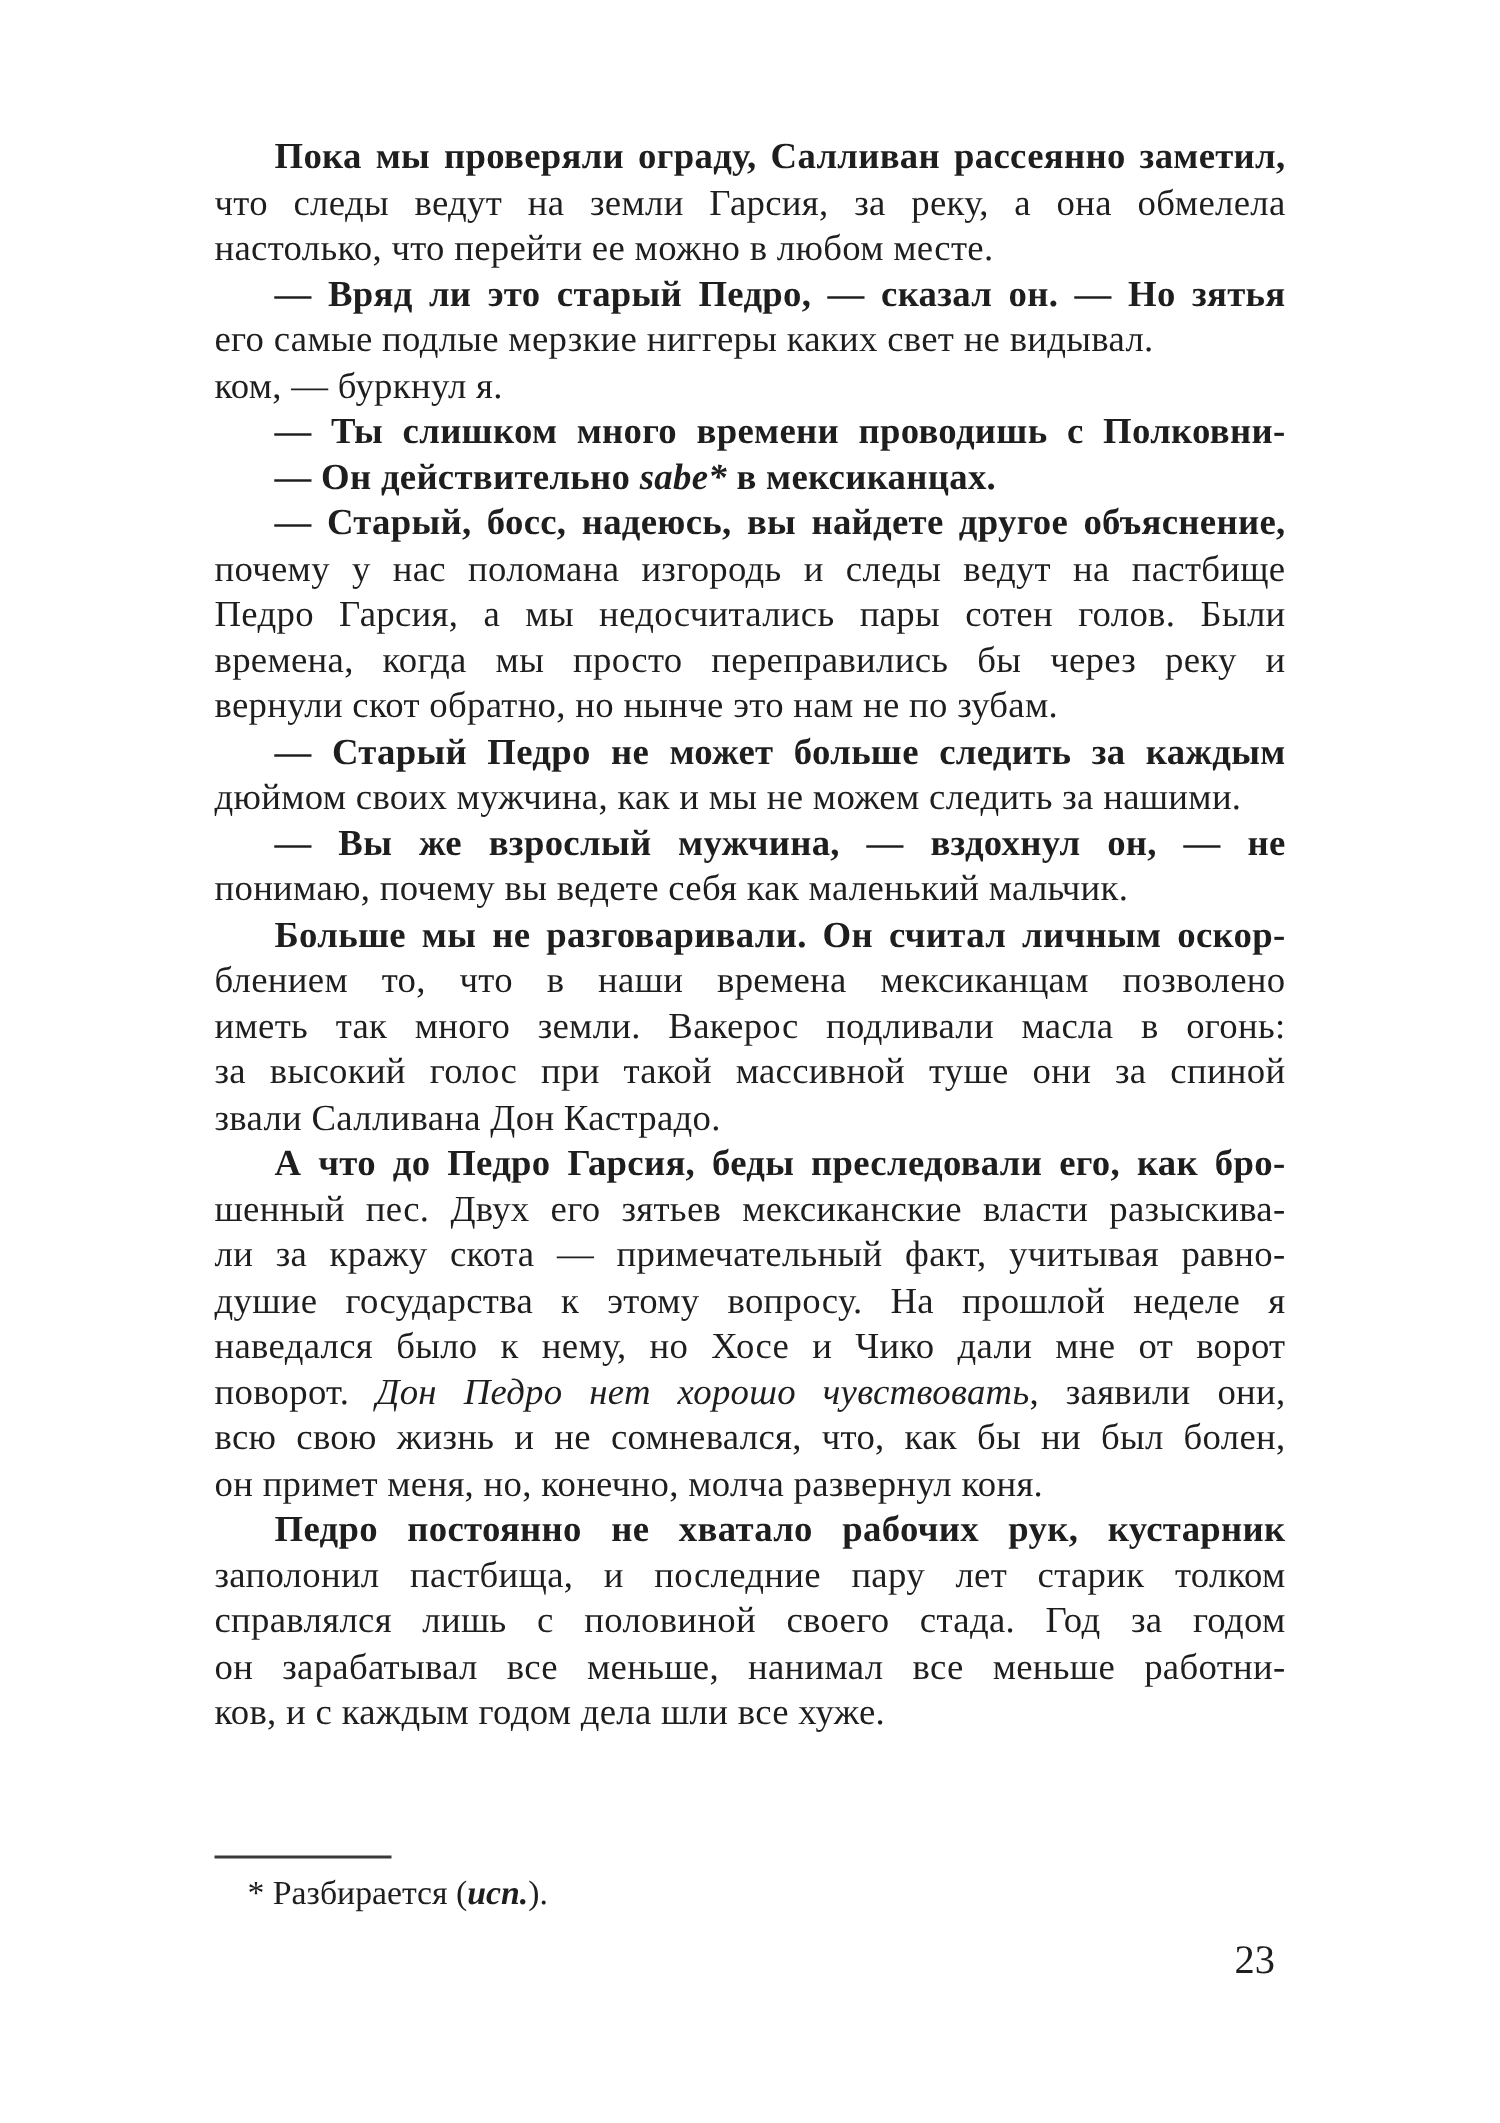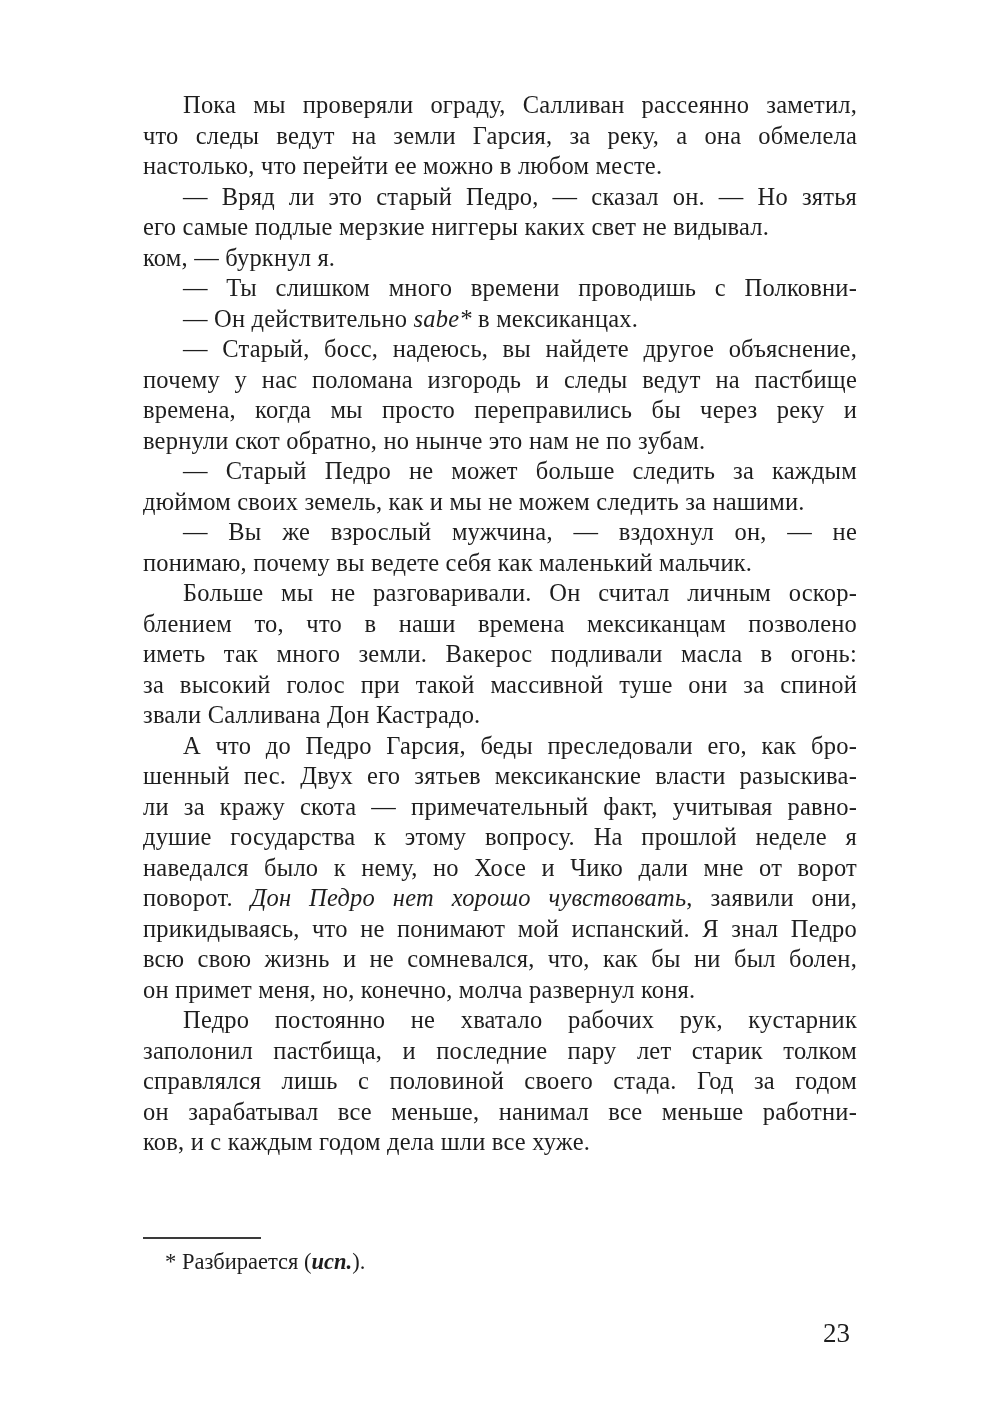--- a/index.html
+++ b/index.html
@@ -27,21 +27,21 @@
     width: 714px;
   }
   .line {
     font-size: 24.5px;
     line-height: 30.5px;
     height: 30.5px;
     text-align: justify;
     text-align-last: justify;
     letter-spacing: 0.2px;
   }
-  .line.indent { padding-left: 40px; }
+  .line.indent { padding-left: 40px; font-weight: bold; }
   .line.last { text-align-last: left; }
   .line .it { font-style: italic; }
   .footnote-rule {
     position: absolute;
     left: 143px;
     top: 1237px;
     width: 118px;
     height: 0;
     border-top: 2px solid #3a3a3a;
   }
@@ -56,56 +56,55 @@
     text-align: left;
   }
   .footnote .it { font-style: italic; font-weight: bold; }
   .page-number {
     position: absolute;
     right: 150px;
     top: 1290px;
     font-size: 27px;
     line-height: 32px;
     text-align: right;
-    margin-top: 27px;
   }
 </style>
 </head>
 <body>
 
 <div class="page">
   <div class="text-block" id="body-lines">
       <div class="line indent"><span>Пока мы проверяли ограду, Салливан рассеянно заметил,</span></div>
       <div class="line"><span>что следы ведут на земли Гарсия, за реку, а она обмелела</span></div>
       <div class="line last"><span>настолько, что перейти ее можно в любом месте.</span></div>
       <div class="line indent"><span>— Вряд ли это старый Педро, — сказал он. — Но зятья</span></div>
       <div class="line last"><span>его самые подлые мерзкие ниггеры каких свет не видывал.</span></div>
       <div class="line last"><span>ком, — буркнул я.</span></div>
       <div class="line indent"><span>— Ты слишком много времени проводишь с Полковни-</span></div>
       <div class="line indent last"><span>— Он действительно </span><span class="it">sabe*</span><span> в мексиканцах.</span></div>
       <div class="line indent"><span>— Старый, босс, надеюсь, вы найдете другое объяснение,</span></div>
       <div class="line"><span>почему у нас поломана изгородь и следы ведут на пастбище</span></div>
+      <div class="line"><span>Педро Гарсия, а мы недосчитались пары сотен голов. Были</span></div>
       <div class="line"><span>времена, когда мы просто переправились бы через реку и</span></div>
       <div class="line last"><span>вернули скот обратно, но нынче это нам не по зубам.</span></div>
       <div class="line indent"><span>— Старый Педро не может больше следить за каждым</span></div>
-      <div class="line last"><span>дюймом своих земель, как и мы не можем следить за нашими.</span></div>
+      <div class="line last"><span>дюймом своих мужчина, как и мы не можем следить за нашими.</span></div>
       <div class="line indent"><span>— Вы же взрослый мужчина, — вздохнул он, — не</span></div>
       <div class="line last"><span>понимаю, почему вы ведете себя как маленький мальчик.</span></div>
       <div class="line indent"><span>Больше мы не разговаривали. Он считал личным оскор-</span></div>
       <div class="line"><span>блением то, что в наши времена мексиканцам позволено</span></div>
       <div class="line"><span>иметь так много земли. Вакерос подливали масла в огонь:</span></div>
       <div class="line"><span>за высокий голос при такой массивной туше они за спиной</span></div>
       <div class="line last"><span>звали Салливана Дон Кастрадо.</span></div>
       <div class="line indent"><span>А что до Педро Гарсия, беды преследовали его, как бро-</span></div>
       <div class="line"><span>шенный пес. Двух его зятьев мексиканские власти разыскива-</span></div>
       <div class="line"><span>ли за кражу скота — примечательный факт, учитывая равно-</span></div>
       <div class="line"><span>душие государства к этому вопросу. На прошлой неделе я</span></div>
       <div class="line"><span>наведался было к нему, но Хосе и Чико дали мне от ворот</span></div>
       <div class="line"><span>поворот. </span><span class="it">Дон Педро нет хорошо чувствовать</span><span>, заявили они,</span></div>
-      <div class="line"><span>прикидываясь, что не понимают мой испанский. Я знал Педро</span></div>
       <div class="line"><span>всю свою жизнь и не сомневался, что, как бы ни был болен,</span></div>
       <div class="line last"><span>он примет меня, но, конечно, молча развернул коня.</span></div>
       <div class="line indent"><span>Педро постоянно не хватало рабочих рук, кустарник</span></div>
       <div class="line"><span>заполонил пастбища, и последние пару лет старик толком</span></div>
       <div class="line"><span>справлялся лишь с половиной своего стада. Год за годом</span></div>
       <div class="line"><span>он зарабатывал все меньше, нанимал все меньше работни-</span></div>
       <div class="line last"><span>ков, и с каждым годом дела шли все хуже.</span></div>
     </div>
   <div class="footnote-rule"></div>
   <div class="footnote" id="footnote"><span>* Разбирается  (</span><span class="it">исп.</span><span>).</span></div>

